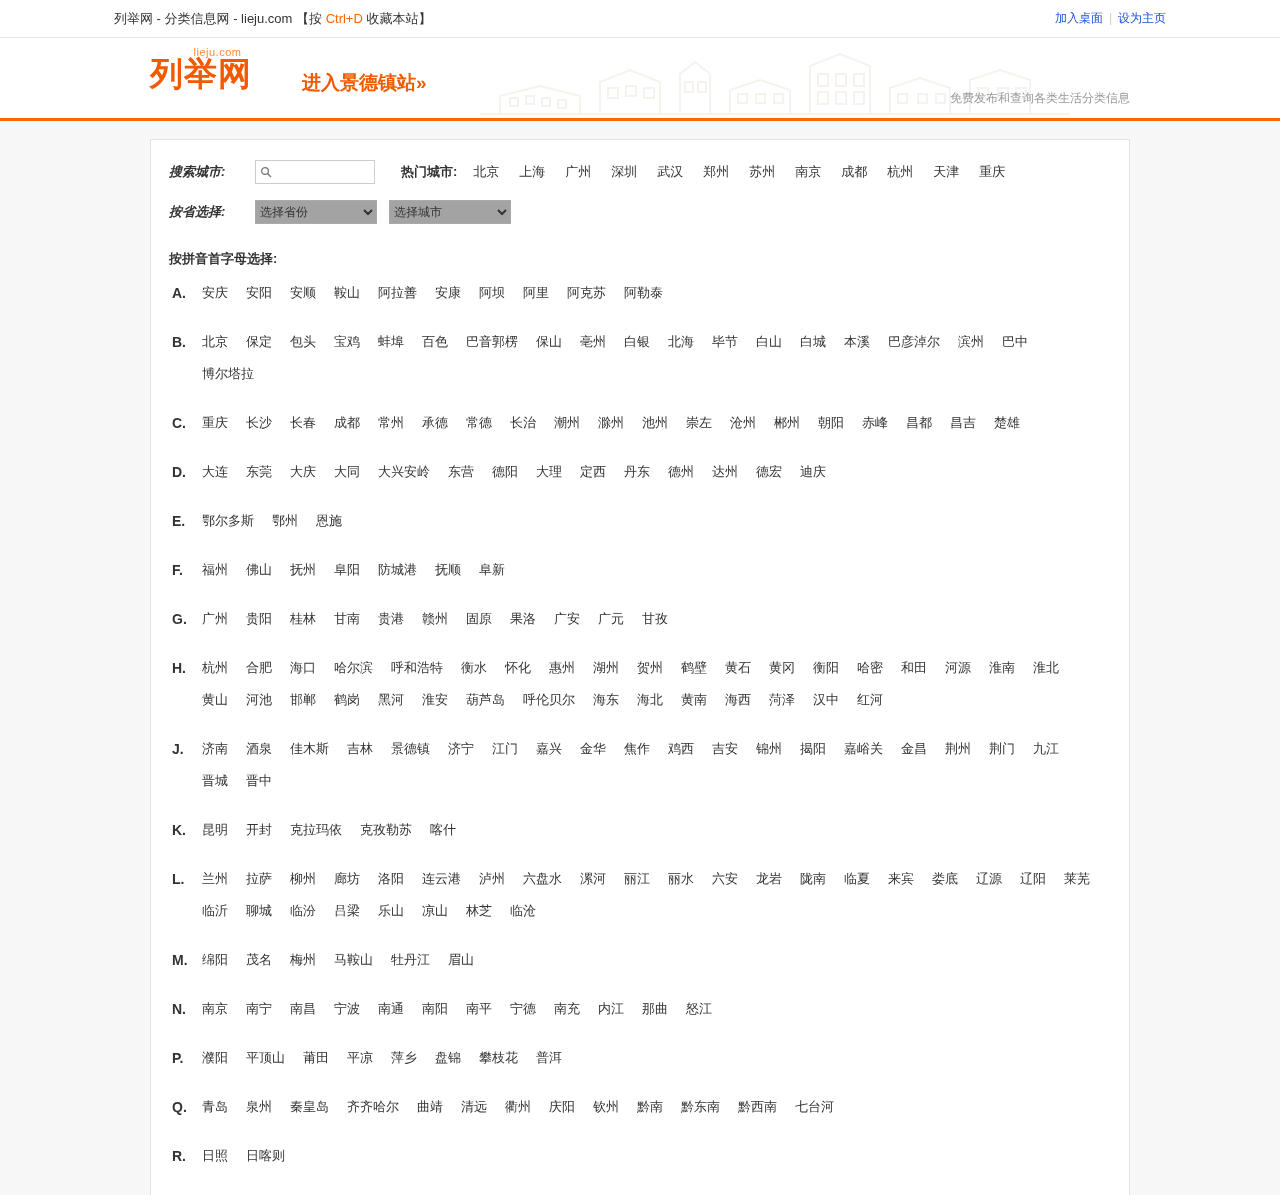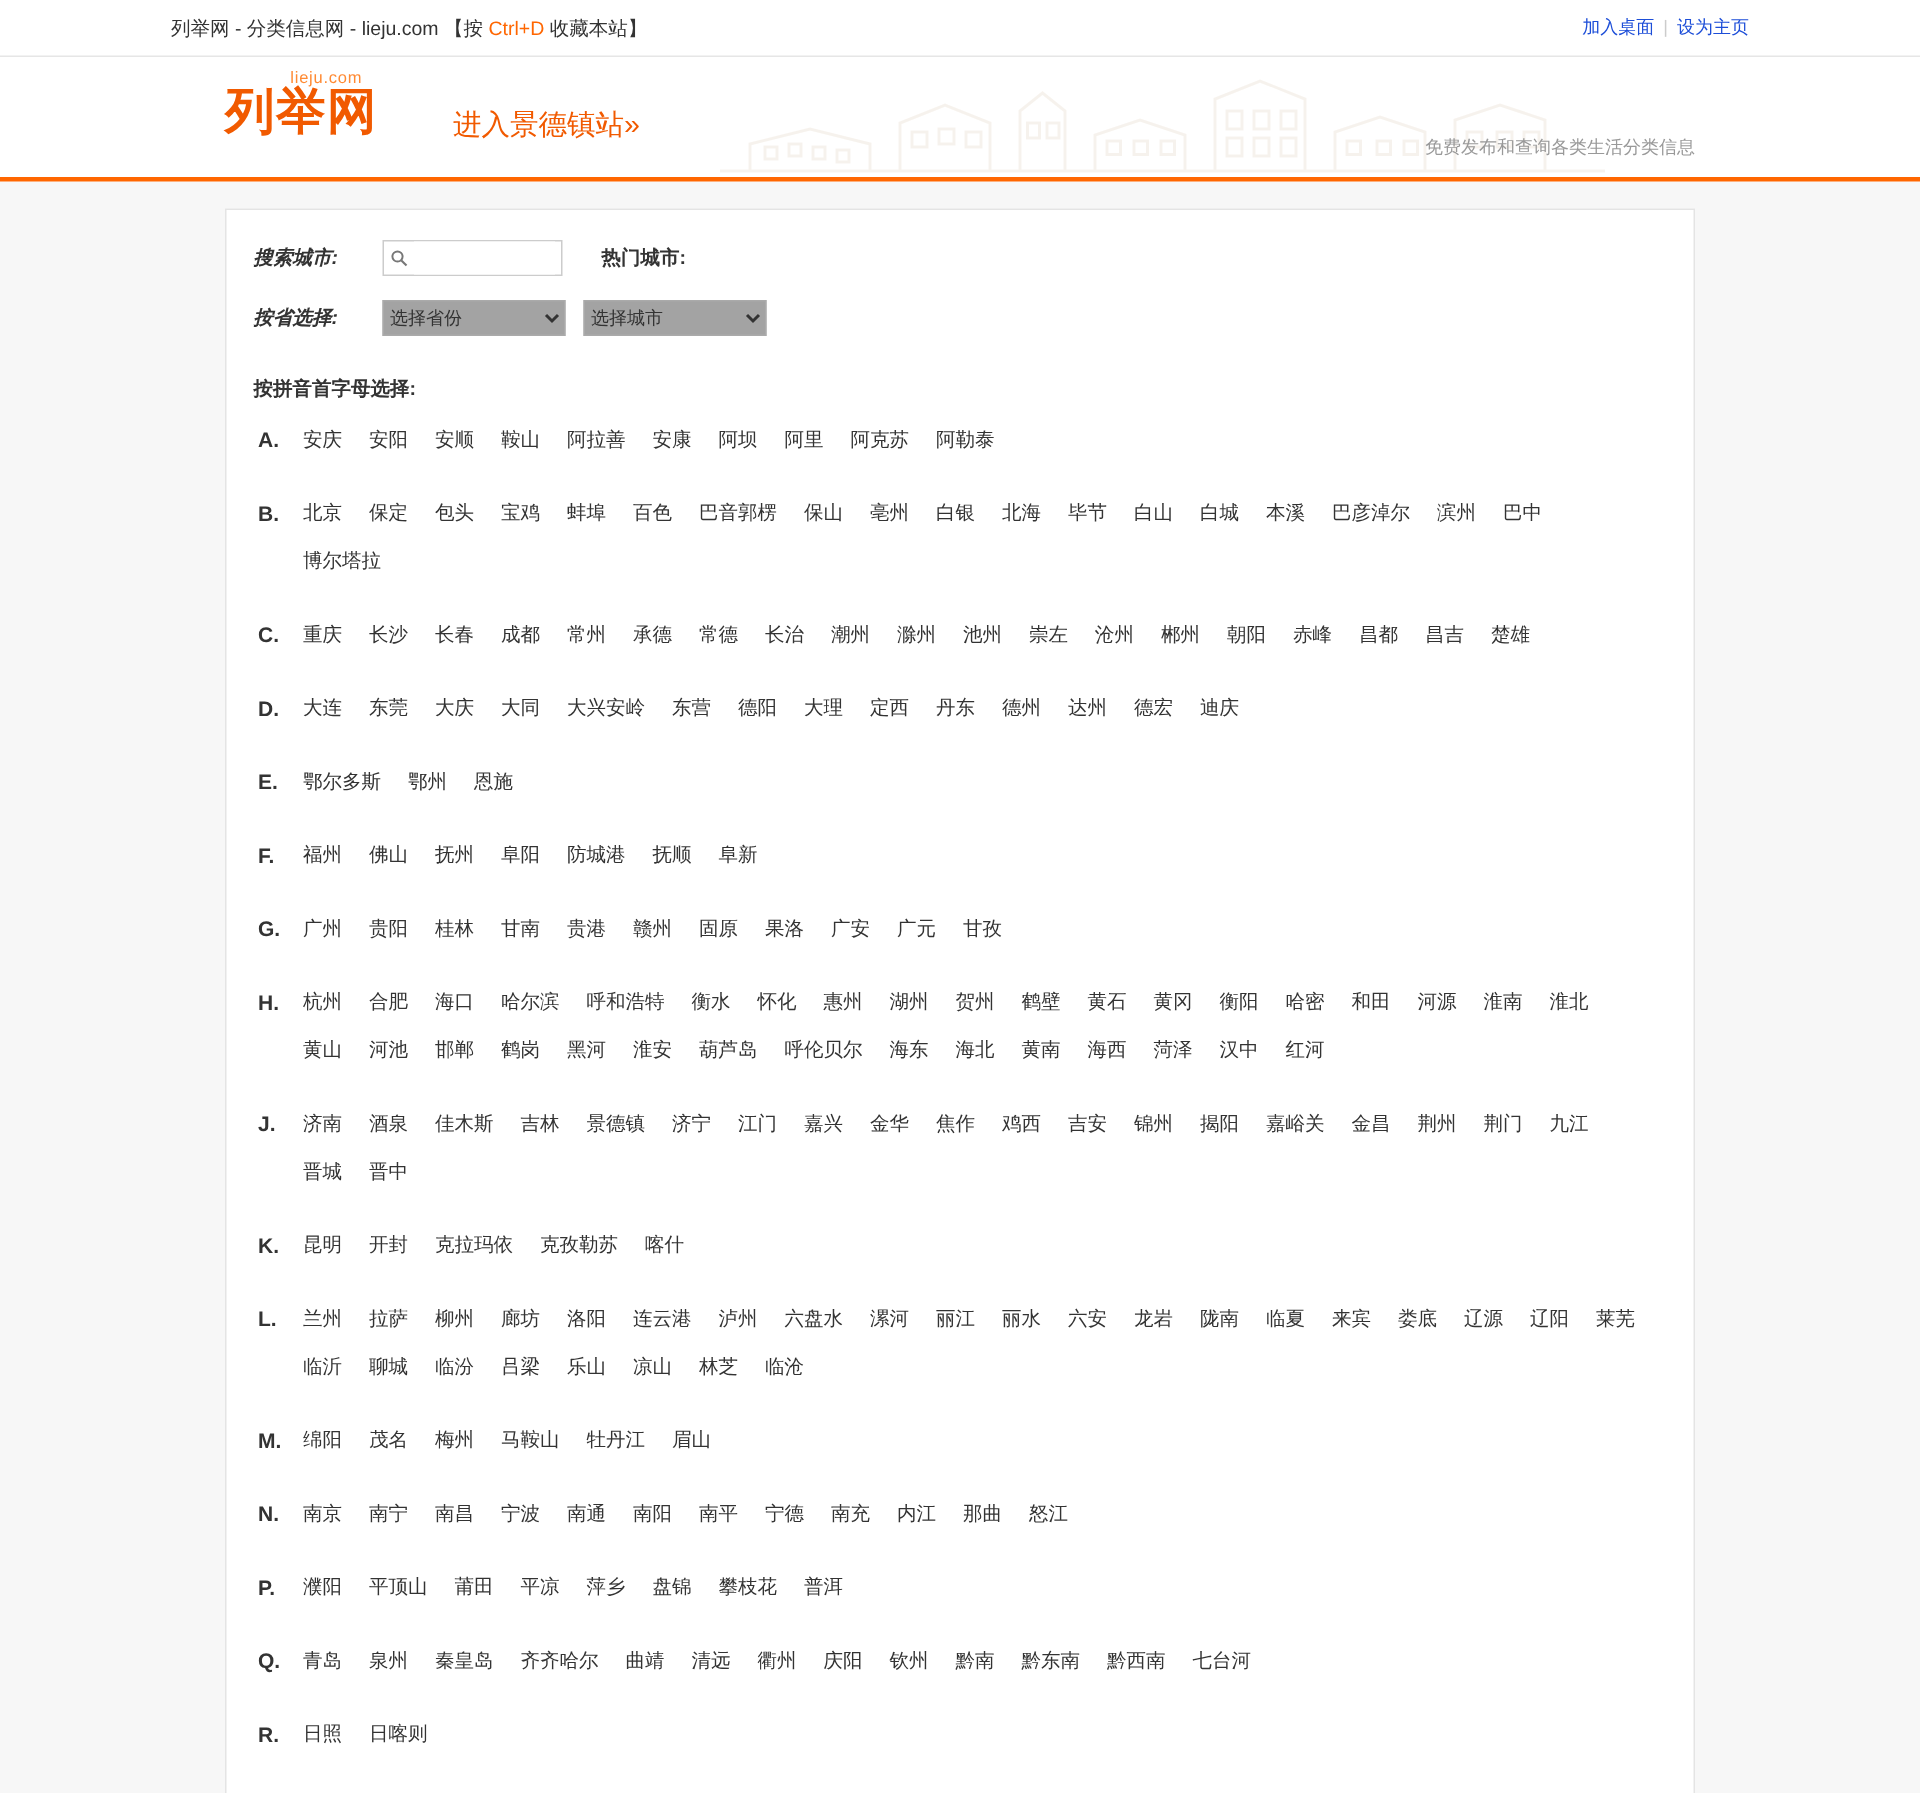--- a/index.html
+++ b/index.html
@@ -81,21 +81,21 @@
     font-weight: bold;
     color: #f15a00;
     letter-spacing: 1px;
     line-height: 1.1;
   }
   .enter-site {
     position: absolute;
     left: 152px;
     top: 32px;
     font-size: 19px;
-    font-weight: normal;
+    font-weight: bold;
     color: #f15a00;
     cursor: pointer;
   }
   .skyline {
     position: absolute;
     left: 330px;
     top: 6px;
     width: 590px;
     height: 72px;
     opacity: .5;
@@ -278,20 +278,23 @@
       <div class="search-box">
         <span>
           <svg width="12" height="12" viewBox="0 0 12 12">
             <circle cx="5" cy="5" r="3.4" fill="none" stroke="#777" stroke-width="1.3"></circle>
             <line x1="7.6" y1="7.6" x2="11" y2="11" stroke="#777" stroke-width="1.4"></line>
           </svg>
         </span>
         <input type="text" placeholder="" style="">
       </div>
       <div class="hot-label">热门城市:</div>
+      <div>
+        <a class="city-link">北京</a><a class="city-link">上海</a><a class="city-link">广州</a><a class="city-link">深圳</a><a class="city-link">武汉</a><a class="city-link">郑州</a><a class="city-link">苏州</a><a class="city-link">南京</a><a class="city-link">成都</a><a class="city-link">杭州</a><a class="city-link">天津</a><a class="city-link">重庆</a>
+      </div>
     </div>
 
     <div class="row">
       <div class="row-label">按省选择:</div>
       <select class="sel">
         <option>选择省份</option>
       </select>
       <select class="sel">
         <option>选择城市</option>
       </select>

